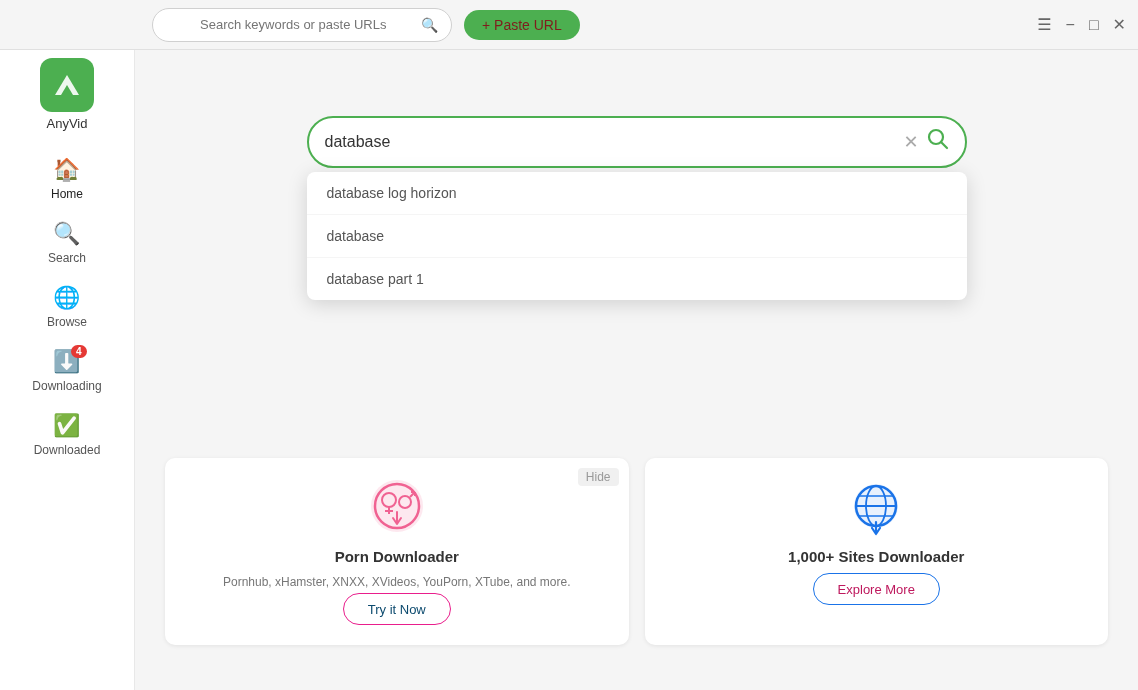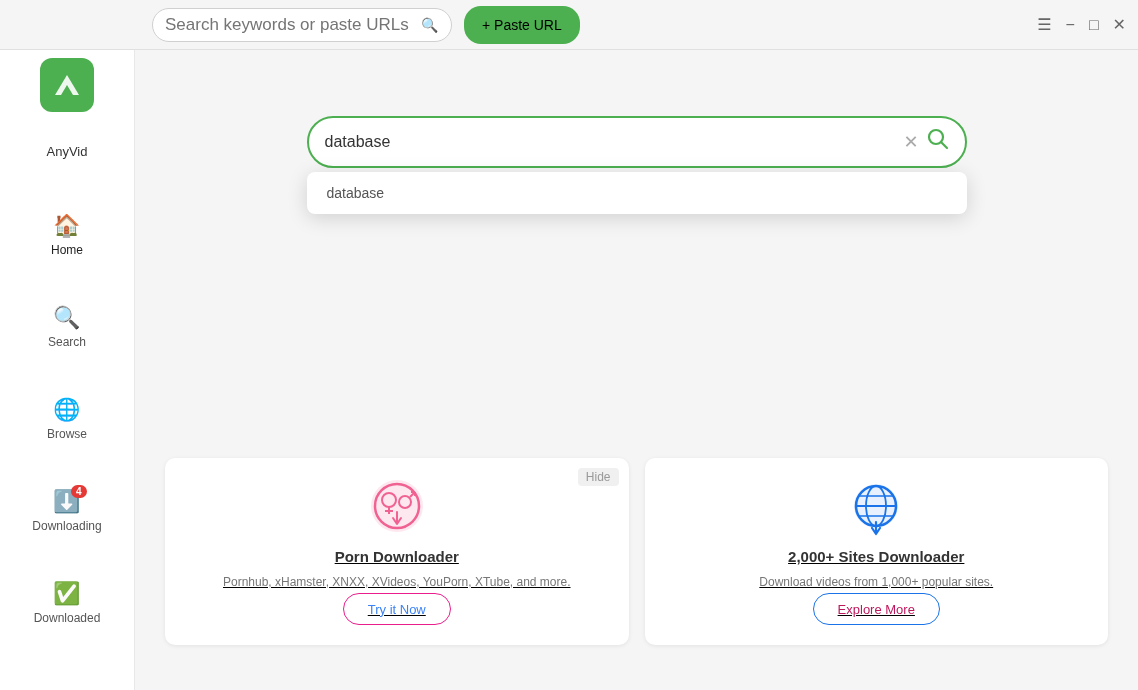--- a/index.html
+++ b/index.html
@@ -32,34 +32,35 @@
       border-radius: 17px;
       display: flex;
       align-items: center;
       padding: 0 12px;
       background: #fff;
     }
     .title-bar-search input {
       border: none;
       outline: none;
       flex: 1;
-      font-size: 17px;
+      font-size: 13px;
       color: #000000;
       background: transparent;
+      text-align: center;
     }
     .title-bar-search .search-icon-small {
       color: #aaa;
       font-size: 14px;
     }
     .paste-url-btn {
       margin-left: 12px;
-      height: 38px;
+      height: 30px;
       padding: 0 18px;
       background: #4caf50;
-      color: #000000;
+      color: #7f1d1d;
       border: none;
       border-radius: 17px;
       font-size: 14px;
       cursor: pointer;
       display: flex;
       align-items: center;
       gap: 6px;
     }
     .window-controls {
       margin-left: auto;
@@ -83,21 +84,20 @@
     
     .sidebar {
       width: 135px;
       background: #fff;
       display: flex;
       flex-direction: column;
       align-items: center;
       padding-top: 8px;
       border-right: 1px solid #e8e8e8;
       flex-shrink: 0;
-      gap: 28px;
     }
     .app-logo {
       width: 54px;
       height: 54px;
       background: #4caf50;
       border-radius: 12px;
       display: flex;
       align-items: center;
       justify-content: center;
       margin-bottom: 4px;
@@ -233,21 +233,20 @@
     .card {
       background: #fff;
       border-radius: 10px;
       padding: 20px;
       flex: 1;
       display: flex;
       flex-direction: column;
       align-items: center;
       box-shadow: 0 1px 4px rgba(0,0,0,0.08);
       position: relative;
-      text-decoration: underline;
     }
     .hide-btn {
       position: absolute;
       top: 10px;
       right: 10px;
       font-size: 12px;
       color: #999;
       cursor: pointer;
       background: #f0f0f0;
       border: none;
@@ -274,21 +273,21 @@
     }
     .card-btn {
       height: 32px;
       padding: 0 24px;
       border-radius: 16px;
       font-size: 13px;
       cursor: pointer;
     }
     .card-btn-pink {
       border: 1.5px solid #e91e8c;
-      color: #3b82f6;
+      color: #0c4a6e;
       background: #fff;
     }
     .card-btn-blue {
       border: 1.5px solid #1a73e8;
       color: #be185d;
       background: #fff;
     }
 
     
     .porn-icon {
@@ -373,21 +372,23 @@
           <span class="clear-btn">✕</span>
           <span class="search-btn">
             <svg width="22" height="22" viewBox="0 0 22 22" fill="none">
               <circle cx="9" cy="9" r="7" stroke="#4caf50" stroke-width="2.2"></circle>
               <line x1="14" y1="14" x2="20" y2="20" stroke="#4caf50" stroke-width="2.2" stroke-linecap="round"></line>
             </svg>
           </span>
         </div>
 
         <div class="suggestions-dropdown">
+          <div class="suggestion-item">database log horizon</div>
           <div class="suggestion-item">database</div>
+          <div class="suggestion-item">database part 1</div>
         </div>
       </div>
     </div>
 
     <div class="cards-area">
 
       <div class="card">
         <button class="hide-btn">Hide</button>
 
         <svg class="card-icon porn-icon" viewBox="0 0 60 60">
@@ -416,21 +417,20 @@
           <circle cx="30" cy="28" r="22" fill="#1a73e8" opacity="0.1"></circle>
           <circle cx="30" cy="28" r="20" fill="none" stroke="#1a73e8" stroke-width="2.5"></circle>
 
           <ellipse cx="30" cy="28" rx="10" ry="20" fill="none" stroke="#1a73e8" stroke-width="1.8"></ellipse>
           <line x1="10" y1="28" x2="50" y2="28" stroke="#1a73e8" stroke-width="1.8"></line>
           <line x1="12" y1="18" x2="48" y2="18" stroke="#1a73e8" stroke-width="1.4"></line>
           <line x1="12" y1="38" x2="48" y2="38" stroke="#1a73e8" stroke-width="1.4"></line>
 
           <path d="M26 50 L30 56 L34 50 M30 56 L30 44" stroke="#1a73e8" stroke-width="2.2" stroke-linecap="round" stroke-linejoin="round" fill="none"></path>
         </svg>
-        <div class="card-title">2,000+ Sites Downloader</div>
-        <div class="card-desc">Download videos from 1,000+ popular sites.</div>
+        <div class="card-title">1,000+ Sites Downloader</div>
         <button class="card-btn card-btn-blue">Explore More</button>
       </div>
 
     </div>
   </div>
 
 </div>
 
 </body></html>

